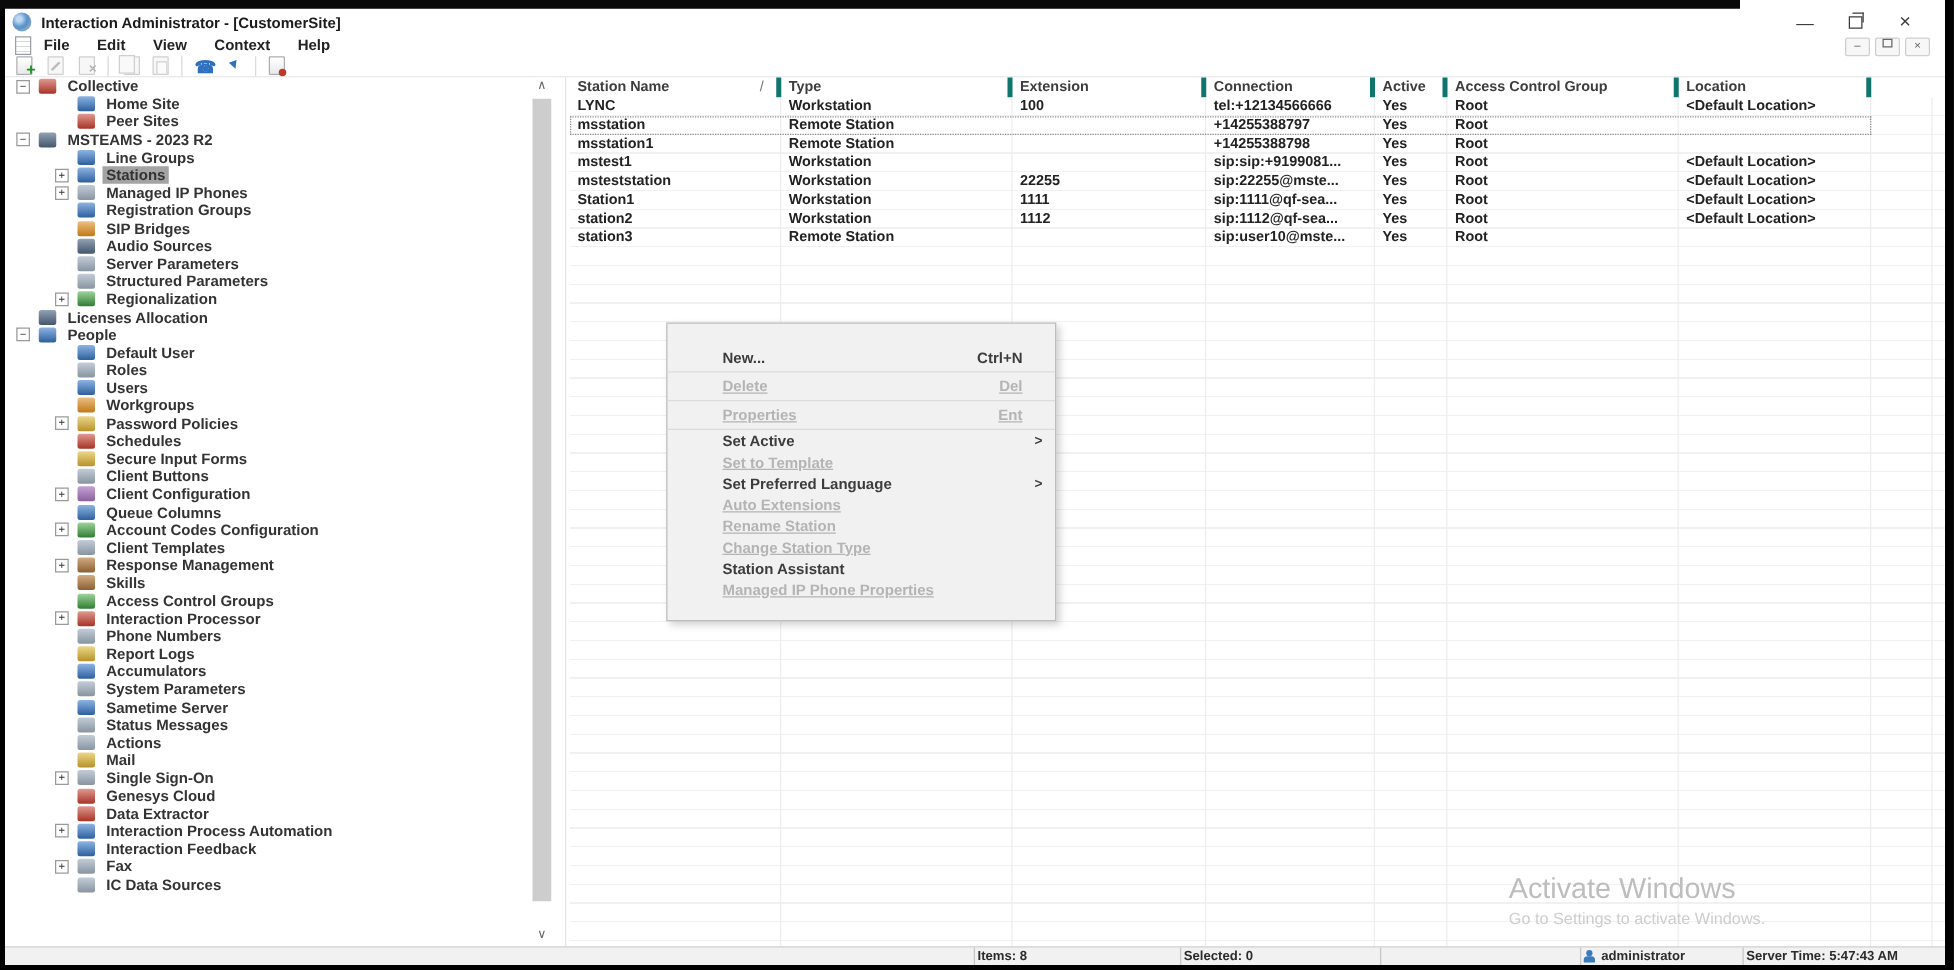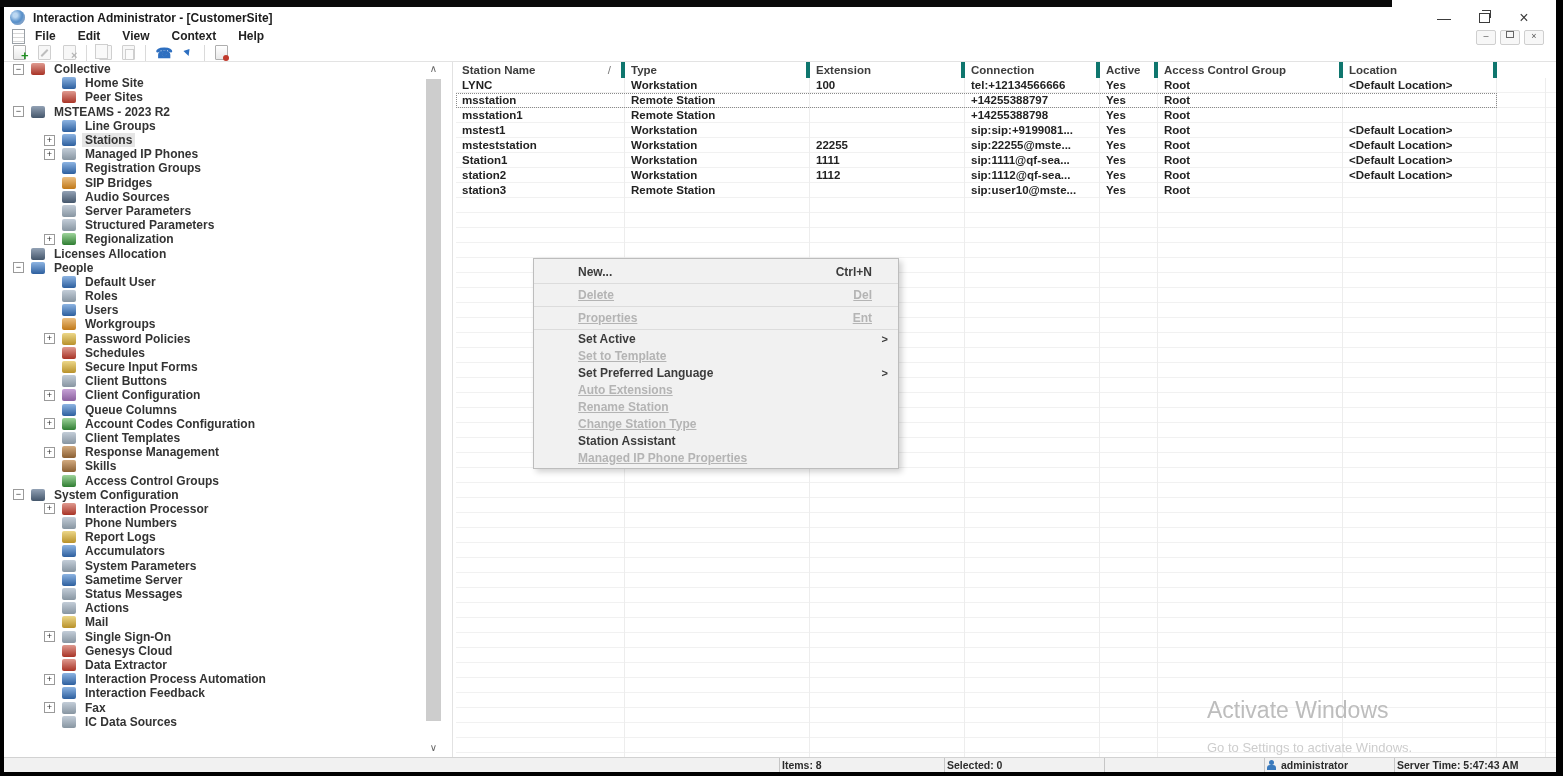--- a/index.html
+++ b/index.html
@@ -63,21 +63,21 @@
   .trow{display:flex;align-items:center;height:14.2px;white-space:nowrap;}
   .trow[data-depth="0"]{padding-left:9px;}
   .trow[data-depth="1"]{padding-left:40px;}
   .texp{flex:none;width:11px;height:11px;box-sizing:border-box;border:1px solid #9a9a9a;background:#fff;
         font-size:9px;line-height:8px;text-align:center;color:#333;margin-right:7px;visibility:hidden;}
   .trow[data-exp="plus"] .texp,.trow[data-exp="minus"] .texp{visibility:visible;}
   .trow[data-exp="plus"] .texp::before{content:"+";}
   .trow[data-exp="minus"] .texp::before{content:"−";}
   .tico{flex:none;width:14px;height:12px;margin-right:6px;border-radius:2px;background:linear-gradient(#c3cdd8,#8795a1);}
   .tlab{font-size:12px;font-weight:700;color:#333;padding:0 3px;}
-  .trow[data-sel="true"] .tlab{background:#e5e5e5;}
+  .trow[data-sel="true"] .tlab{background:#a3a3a3;}
 
   
   [data-icon="home-site-icon"],[data-icon="lines-icon"],[data-icon="line-groups-icon"],
   [data-icon="stations-icon"],[data-icon="registration-groups-icon"],[data-icon="users-icon"],
   [data-icon="default-user-icon"],[data-icon="people-icon"],[data-icon="queue-columns-icon"],
   [data-icon="accumulators-icon"],[data-icon="interaction-process-automation-icon"],
   [data-icon="interaction-feedback-icon"],[data-icon="sametime-server-icon"]{background:linear-gradient(#8db4e2,#2d5f9e);}
   [data-icon="collective-icon"],[data-icon="peer-sites-icon"],[data-icon="wrap-up-icon"],
   [data-icon="interaction-processor-icon"],[data-icon="data-extractor-icon"],
   [data-icon="schedules-icon"],[data-icon="genesys-cloud-icon"]{background:linear-gradient(#df9a90,#a83326);}
@@ -107,34 +107,34 @@
   .c0{width:169px}.c1{width:185px}.c2{width:155px}.c3{width:135px}.c4{width:58px}.c5{width:185px}.c6{width:154px}
   .list-body{position:absolute;left:0;top:16px;right:0;bottom:0;
       background:repeating-linear-gradient(to bottom,#fff 0 14px,#f1f1f1 14px 15px);}
   .vline{position:absolute;top:0;bottom:0;width:1px;background:#ededed;}
   .lrow{position:relative;display:flex;height:15px;width:1041px;}
   .lrow[data-focus="true"]{outline:1px dotted #8a8a8a;outline-offset:-1px;}
   .lc{box-sizing:border-box;padding-left:6px;font-size:11.5px;font-weight:700;color:#222;
       line-height:15px;white-space:nowrap;overflow:hidden;}
 
   
-  .cmenu{position:absolute;left:533px;top:258px;width:366px;background:#f1f1f1;border:1px solid #bdbdbd;
-         box-shadow:3px 3px 6px rgba(0,0,0,.18);box-sizing:border-box;padding:2px 0;z-index:40;}
+  .cmenu{position:absolute;left:533px;top:258px;width:312px;background:#f1f1f1;border:1px solid #bdbdbd;
+         box-shadow:3px 3px 6px rgba(0,0,0,.18);box-sizing:border-box;padding:16px 0;z-index:40;}
   .cm-item{position:relative;display:flex;align-items:center;height:17px;padding-left:44px;padding-right:26px;
            font-size:12px;font-weight:700;color:#3c3c3c;}
   .cm-item[data-big="true"]{height:22px;}
   .cm-item[data-sepb="true"]{border-bottom:1px solid #dcdcdc;}
   .cm-item[data-enabled="false"]{color:#b4b4b4;text-decoration:underline;}
   .cm-shortcut{margin-left:auto;}
   .cm-item[data-sub="true"]::after{content:">";position:absolute;right:10px;font-size:11px;}
 
   
   .watermark{position:absolute;left:1207px;top:697px;z-index:30;pointer-events:none;}
   .wm1{font-size:23px;color:#bdbdbd;}
-  .wm2{font-size:13px;color:#cdcdcd;margin-top:16px;}
+  .wm2{font-size:13px;color:#cdcdcd;margin-top:3px;}
 
   
   .statusbar{position:absolute;left:0;top:757px;width:100%;height:14px;background:#f1f1f1;
              border-top:1px solid #d2d2d2;font-size:10.5px;font-weight:700;color:#2c2c2c;}
   .sseg{position:absolute;top:0;height:14px;line-height:13px;border-left:1px solid #c6c6c6;
         box-sizing:border-box;padding-left:2px;display:flex;align-items:center;}
   .person-glyph{position:relative;width:9px;height:10px;margin-right:5px;}
   .person-glyph::before{content:"";position:absolute;left:2px;top:0;width:5px;height:5px;border-radius:50%;background:#3a7abd;}
   .person-glyph::after{content:"";position:absolute;left:0;top:5px;width:9px;height:5px;border-radius:3px 3px 0 0;background:#3a7abd;}
 </style>
@@ -386,25 +386,20 @@
           <span class="tico" data-icon="skills-icon" data-name="skills-icon"></span>
           <span class="tlab" data-name="tree-item-label">Skills</span>
         </div>
 
         <div class="trow" data-name="tree-item" data-depth="1" data-exp="none">
           <span class="texp" data-name="tree-expander-icon"></span>
           <span class="tico" data-icon="access-control-groups-icon" data-name="access-control-groups-icon"></span>
           <span class="tlab" data-name="tree-item-label">Access Control Groups</span>
         </div>
 
-        <div class="trow" data-name="tree-item" data-depth="0" data-exp="minus">
-          <span class="texp" data-name="tree-expander-icon"></span>
-          <span class="tico" data-icon="system-configuration-icon" data-name="system-configuration-icon"></span>
-          <span class="tlab" data-name="tree-item-label">System Configuration</span>
-        </div>
 
         <div class="trow" data-name="tree-item" data-depth="1" data-exp="plus">
           <span class="texp" data-name="tree-expander-icon"></span>
           <span class="tico" data-icon="interaction-processor-icon" data-name="interaction-processor-icon"></span>
           <span class="tlab" data-name="tree-item-label">Interaction Processor</span>
         </div>
 
         <div class="trow" data-name="tree-item" data-depth="1" data-exp="none">
           <span class="texp" data-name="tree-expander-icon"></span>
           <span class="tico" data-icon="phone-numbers-icon" data-name="phone-numbers-icon"></span>

